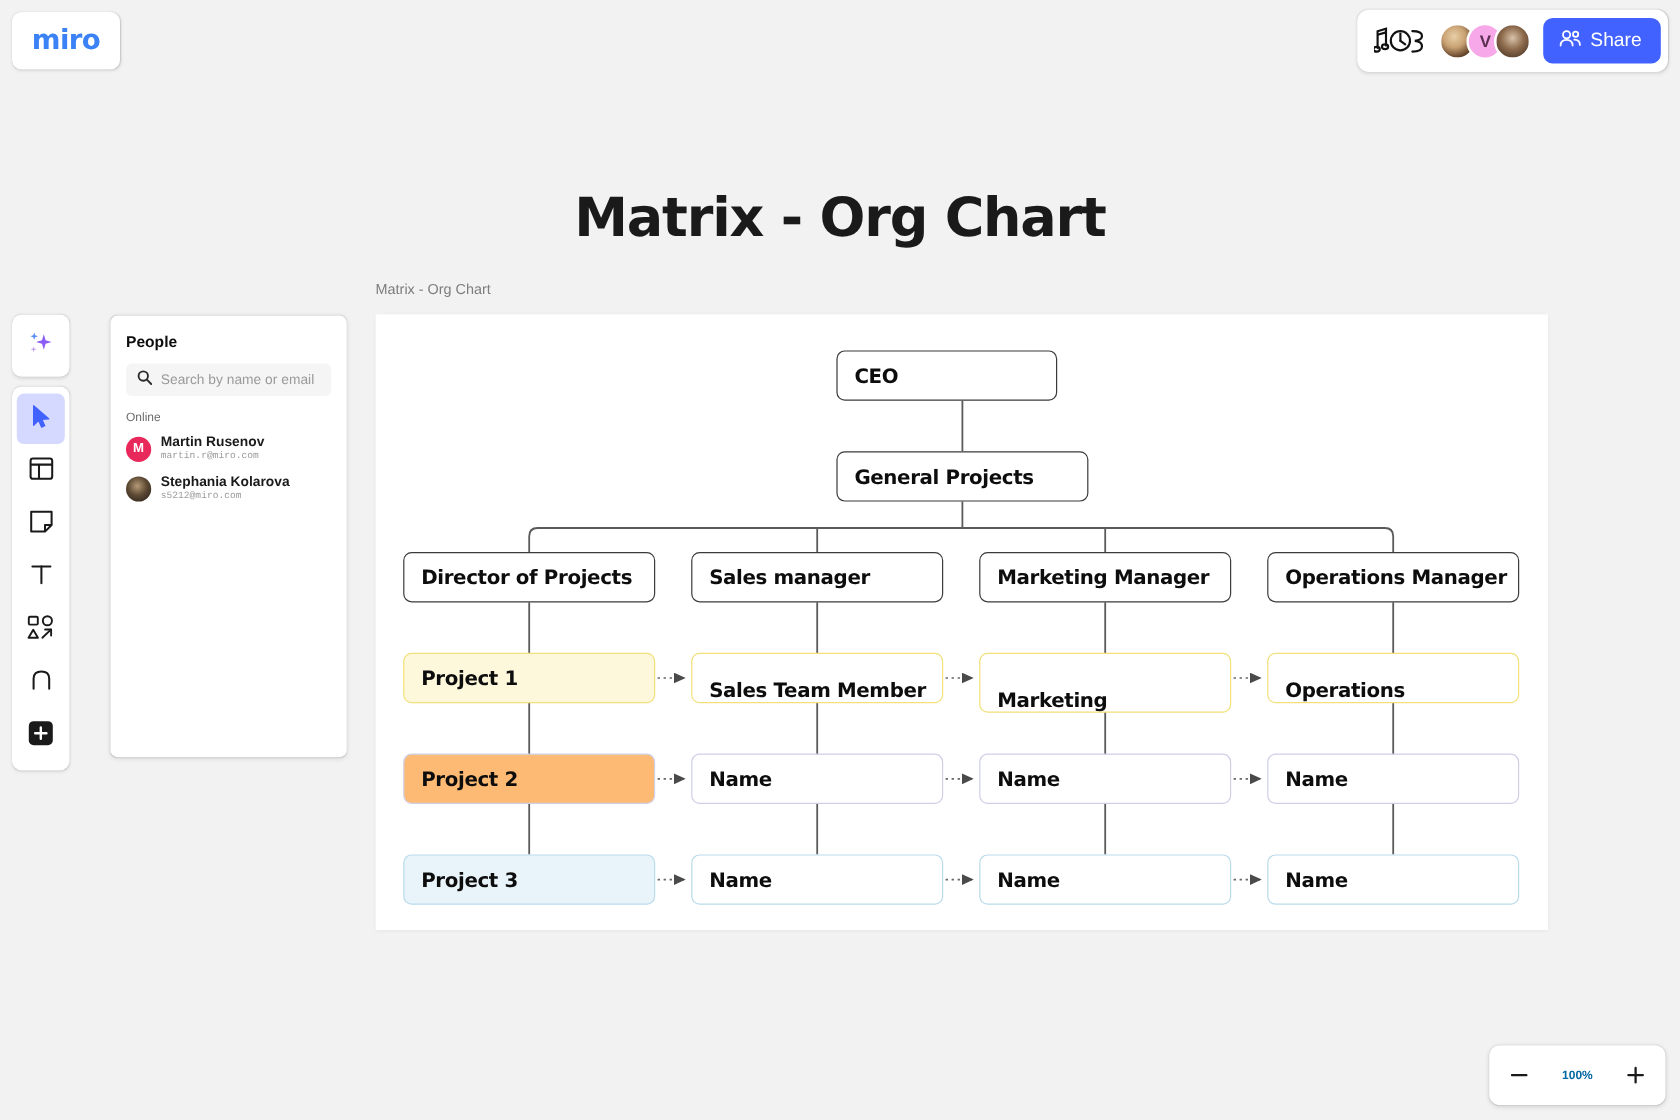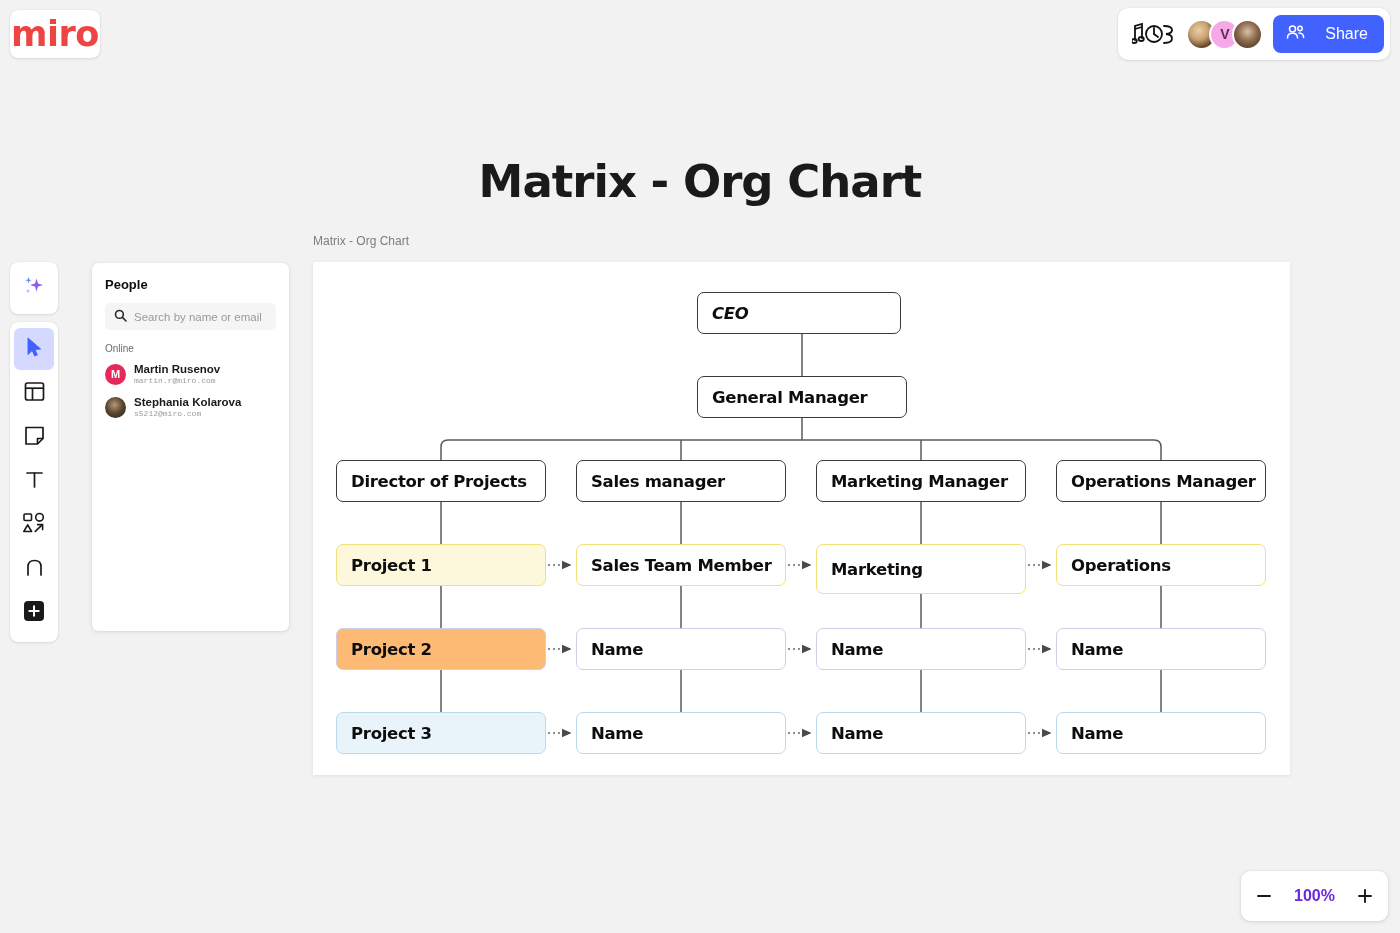--- a/index.html
+++ b/index.html
@@ -15,22 +15,22 @@
   #miro-logo {
     position: absolute; left: 10px; top: 10px;
     width: 90px; height: 48px;
     background: #ffffff;
     border-radius: 8px;
     box-shadow: 0 1px 3px rgba(0,0,0,.10), 0 0 1px rgba(0,0,0,.12);
     display: flex; align-items: center; justify-content: center;
   }
   #miro-logo .wordmark {
     font-family: "DejaVu Sans", sans-serif;
-    font-size: 35px; font-weight: 700; letter-spacing: -.5px;
-    color: #ef4444;
+    font-size: 23px; font-weight: 700; letter-spacing: -.5px;
+    color: #3b82f6;
   }
 
   
   #topbar {
     position: absolute; right: 10px; top: 8px;
     height: 52px;
     background: #ffffff;
     border-radius: 10px;
     box-shadow: 0 1px 3px rgba(0,0,0,.10), 0 0 1px rgba(0,0,0,.12);
     display: flex; align-items: center;
@@ -45,21 +45,21 @@
     overflow: hidden;
     display: flex; align-items: center; justify-content: center;
     font-size: 14px; font-weight: 600; color: #fff;
     position: relative;
   }
   .avatar:first-child { margin-left: 0; }
   .av-1 { background: radial-gradient(circle at 40% 35%, #e8cfa8 0%, #c9a273 38%, #6b4a2f 70%, #2b1d12 100%); }
   .av-2 { background: #f6a8e8; color: #5a2f52; font-family: "Liberation Sans", sans-serif; }
   .av-3 { background: radial-gradient(circle at 50% 40%, #d8c3aa 0%, #8d6a4c 45%, #3a2a1e 100%); }
   #share-button {
-    display: flex; align-items: center; gap: 20px;
+    display: flex; align-items: center; gap: 7px;
     background: #4262ff; color: #fff;
     border: none; border-radius: 8px;
     height: 38px; padding: 0 16px 0 13px;
     font-size: 16px; font-family: "Liberation Sans", sans-serif;
     cursor: pointer;
   }
 
   
   #ai-tool {
     position: absolute; left: 10px; top: 262px;
@@ -142,41 +142,41 @@
     display: flex; align-items: center;
     border-radius: 7px;
     background: #fff;
     padding-left: 14px;
     font-family: "DejaVu Sans", sans-serif;
     font-size: 16.5px; font-weight: 700; color: #0d0d0d;
     letter-spacing: -.3px;
     cursor: pointer;
   }
   .node.dark  { border: 1.6px solid #3b3b3b; }
-  .node.yel   { border: 1.6px solid #f2e07a; }
+  .node.yel   { border: 1.6px solid #f2e07a; align-items: flex-end; }
   .node.yelf  { border: 1.6px solid #f2e07a; background: #fdf8dc; }
   .node.lav   { border: 1.6px solid #cfcfe8; }
   .node.lavf  { border: 1.6px solid #cfcfe8; background: #fdba74; }
   .node.blu   { border: 1.6px solid #b9dbec; }
   .node.bluf  { border: 1.6px solid #b9dbec; background: #e9f4fa; }
 
   
   #zoom-control {
     position: absolute; right: 12px; bottom: 12px;
     width: 147px; height: 50px;
     background: #fff; border-radius: 9px;
     box-shadow: 0 1px 4px rgba(0,0,0,.12), 0 0 1px rgba(0,0,0,.14);
     display: flex; align-items: center; justify-content: space-around;
   }
   #zoom-control .zbtn {
     width: 30px; height: 30px; cursor: pointer;
     display: flex; align-items: center; justify-content: center;
     color: #1a1a1a;
   }
-  #zoom-level { font-size: 16px; font-weight: 700; color: #6d28d9; }
+  #zoom-level { font-size: 10px; font-weight: 700; color: #0369a1; }
 </style>
 </head>
 <body>
 
 <div id="miro-logo">
   <span class="wordmark">miro</span>
 </div>
 
 <div id="topbar">
   <span id="doodle-icon">
@@ -336,25 +336,25 @@
         <path d="M715,303 L737,303" marker-end="url(#arrowhead)"></path>
         <path d="M235,387 L257,387" marker-end="url(#arrowhead)"></path>
         <path d="M475,387 L497,387" marker-end="url(#arrowhead)"></path>
         <path d="M715,387 L737,387" marker-end="url(#arrowhead)"></path>
         <path d="M235,471 L257,471" marker-end="url(#arrowhead)"></path>
         <path d="M475,471 L497,471" marker-end="url(#arrowhead)"></path>
         <path d="M715,471 L737,471" marker-end="url(#arrowhead)"></path>
       </g>
   </svg>
   <div id="nodes-layer">
-      <div class="node dark" style="left: 384px; top: 30px; width: 204px; height: 42px; font-style: italic;">
+      <div class="node dark" style="left: 384px; top: 30px; width: 184px; height: 42px;">
         <span>CEO</span>
       </div>
       <div class="node dark" style="left: 384px; top: 114px; width: 210px; height: 42px;">
-        <span>General Manager</span>
+        <span>General Projects</span>
       </div>
       <div class="node dark" style="left: 23px; top: 198px; width: 210px; height: 42px;">
         <span>Director of Projects</span>
       </div>
       <div class="node dark" style="left: 263px; top: 198px; width: 210px; height: 42px;">
         <span>Sales manager</span>
       </div>
       <div class="node dark" style="left: 503px; top: 198px; width: 210px; height: 42px;">
         <span>Marketing Manager</span>
       </div>

